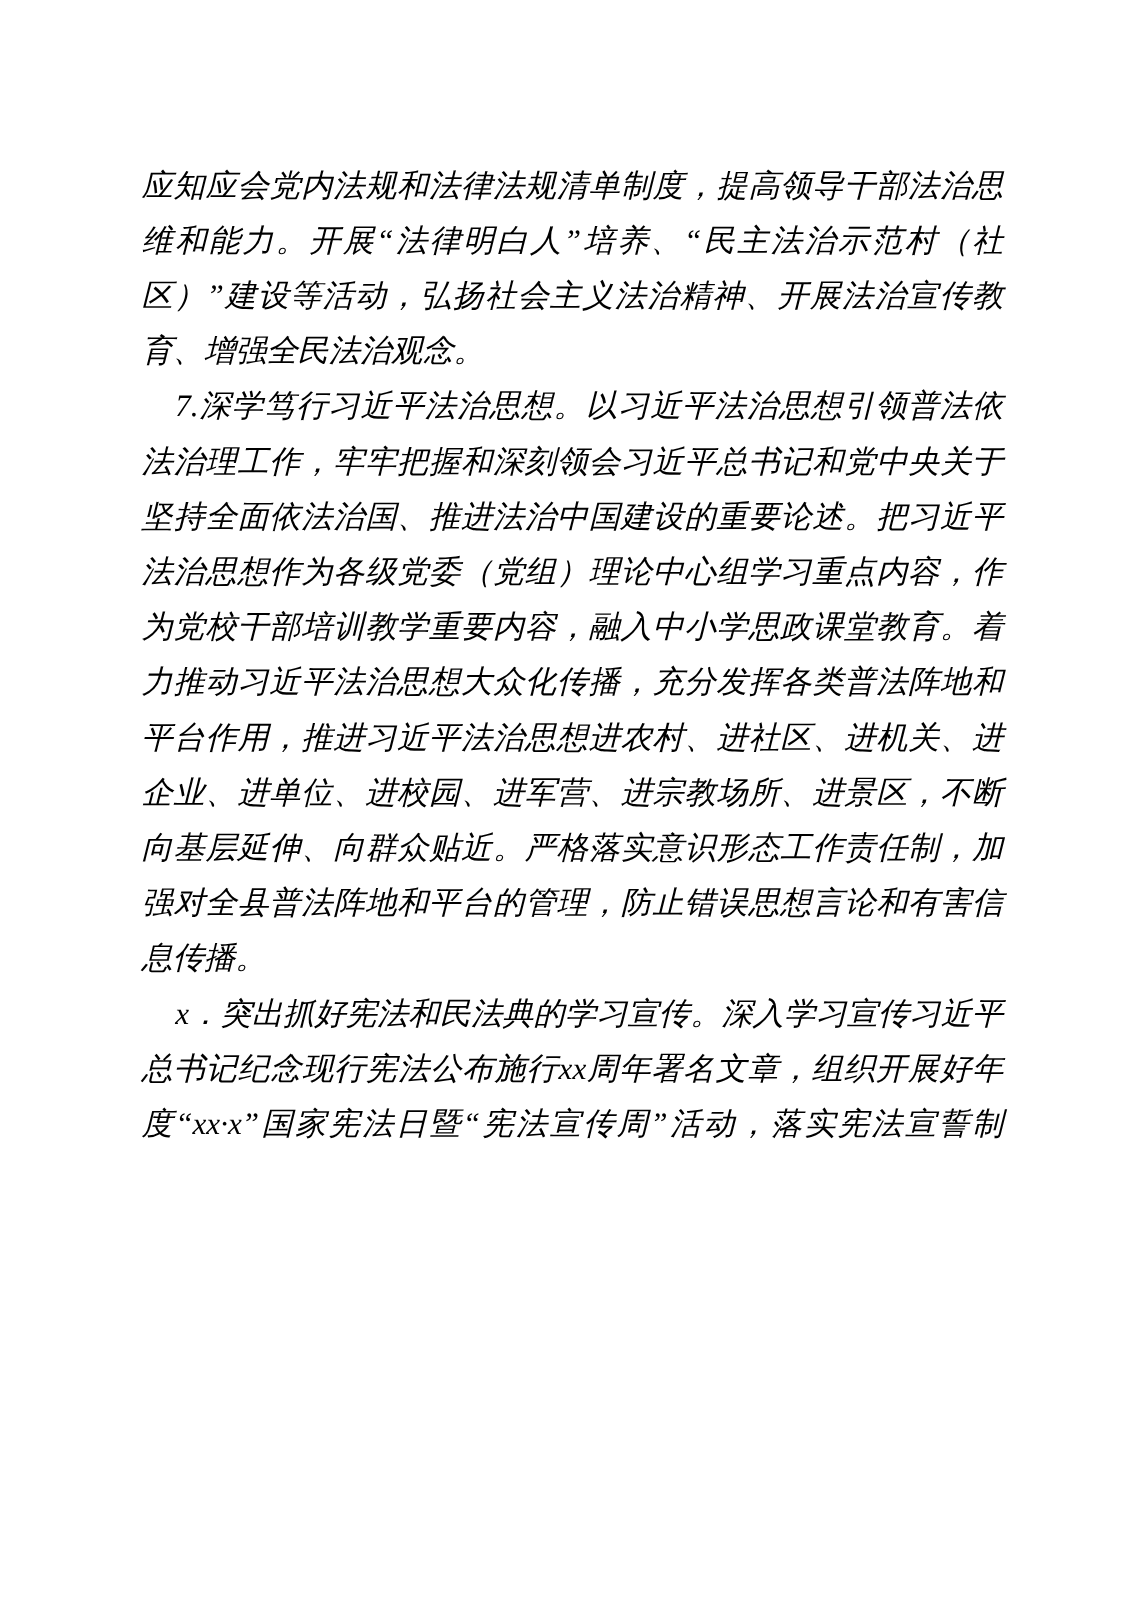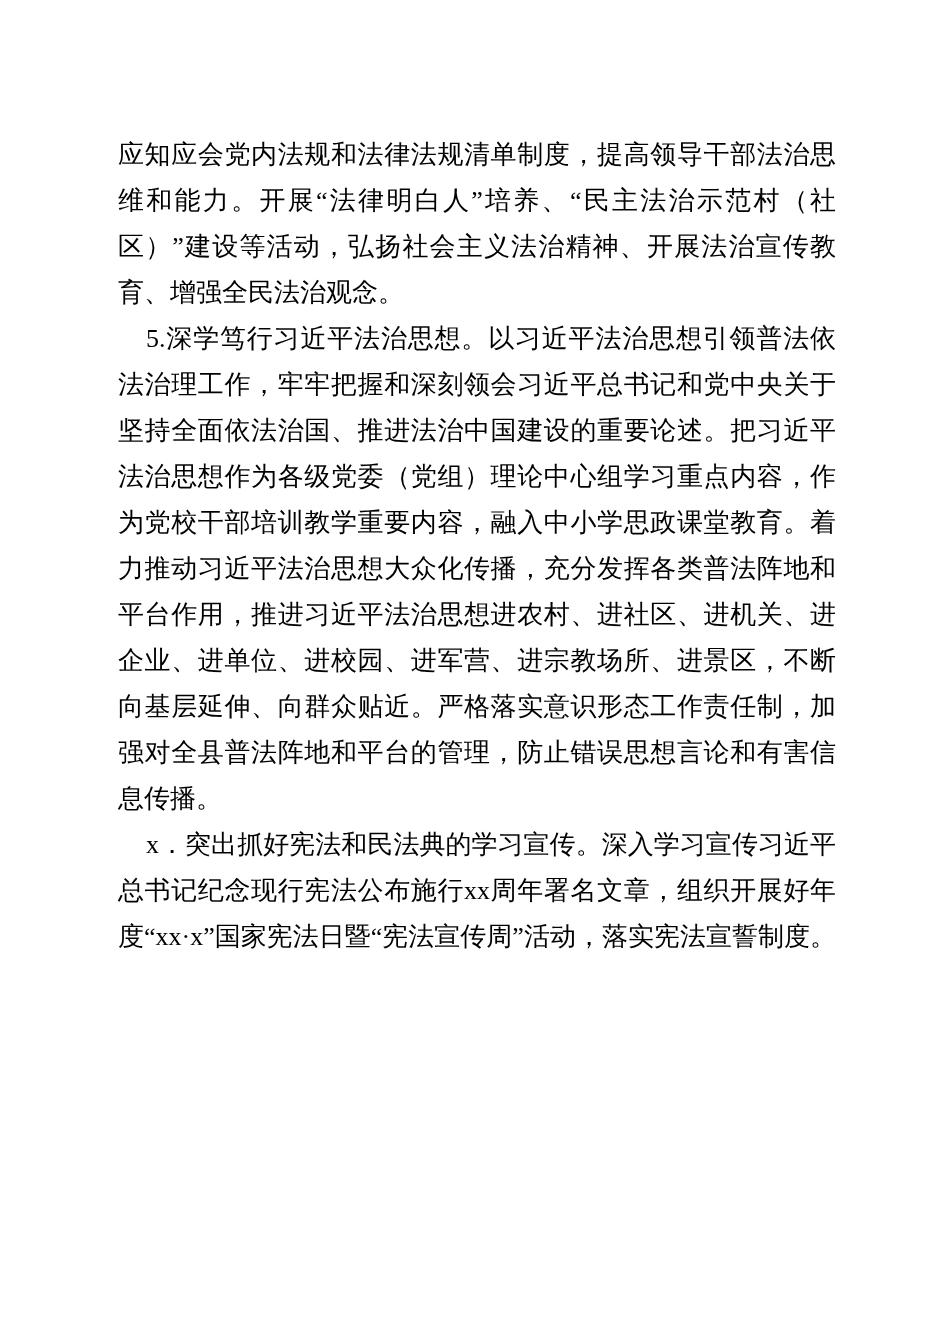--- a/index.html
+++ b/index.html
@@ -7,20 +7,21 @@
     padding: 0;
     background: #ffffff;
   }
   .page {
     position: relative;
     width: 950px;
     height: 964px;
     background: #ffffff;
     overflow: hidden;
     font-family: "Liberation Serif", "DejaVu Serif", serif;
+    font-style: italic;
   }
   .doc-body {
     position: absolute;
     left: 118px;
     top: 132px;
     width: 718px;
   }
   .para {
     margin: 0;
     padding: 0;
@@ -37,16 +38,16 @@
   .para.heading {
     font-weight: bold;
   }
 </style>
 </head>
 <body>
 
 <main class="page">
   <div class="doc-body">
     <p class="para">应知应会党内法规和法律法规清单制度，提高领导干部法治思维和能力。开展“法律明白人”培养、“民主法治示范村（社区）”建设等活动，弘扬社会主义法治精神、开展法治宣传教育、增强全民法治观念。</p>
-    <p class="para indent">5.深学笃行习近平法治思想。以习近平法治思想引领普法依法治理工作，牢牢把握和深刻领会习近平总书记和党中央关于坚持全面依法治国、推进法治中国建设的重要论述。把习近平法治思想作为各级党委（党组）理论中心组学习重点内容，作为党校干部培训教学重要内容，融入中小学思政课堂教育。着力推动习近平法治思想大众化传播，充分发挥各类普法阵地和平台作用，推进习近平法治思想进农村、进社区、进机关、进企业、进单位、进校园、进军营、进宗教场所、进景区，不断向基层延伸、向群众贴近。严格落实意识形态工作责任制，加强对全县普法阵地和平台的管理，防止错误思想言论和有害信息传播。</p>
+    <p class="para indent">7.深学笃行习近平法治思想。以习近平法治思想引领普法依法治理工作，牢牢把握和深刻领会习近平总书记和党中央关于坚持全面依法治国、推进法治中国建设的重要论述。把习近平法治思想作为各级党委（党组）理论中心组学习重点内容，作为党校干部培训教学重要内容，融入中小学思政课堂教育。着力推动习近平法治思想大众化传播，充分发挥各类普法阵地和平台作用，推进习近平法治思想进农村、进社区、进机关、进企业、进单位、进校园、进军营、进宗教场所、进景区，不断向基层延伸、向群众贴近。严格落实意识形态工作责任制，加强对全县普法阵地和平台的管理，防止错误思想言论和有害信息传播。</p>
     <p class="para indent">x．突出抓好宪法和民法典的学习宣传。深入学习宣传习近平总书记纪念现行宪法公布施行xx周年署名文章，组织开展好年度“xx·x”国家宪法日暨“宪法宣传周”活动，落实宪法宣誓制度。进一步推动民法典学习宣传，开展“美好生活·民法典相伴”主题宣传活动，让民法典走到群众身边、走进群众心里，提高全社会遇事找法、办事依法的意识和能力。</p>
   </div>
 </main>
 
 </body></html>

